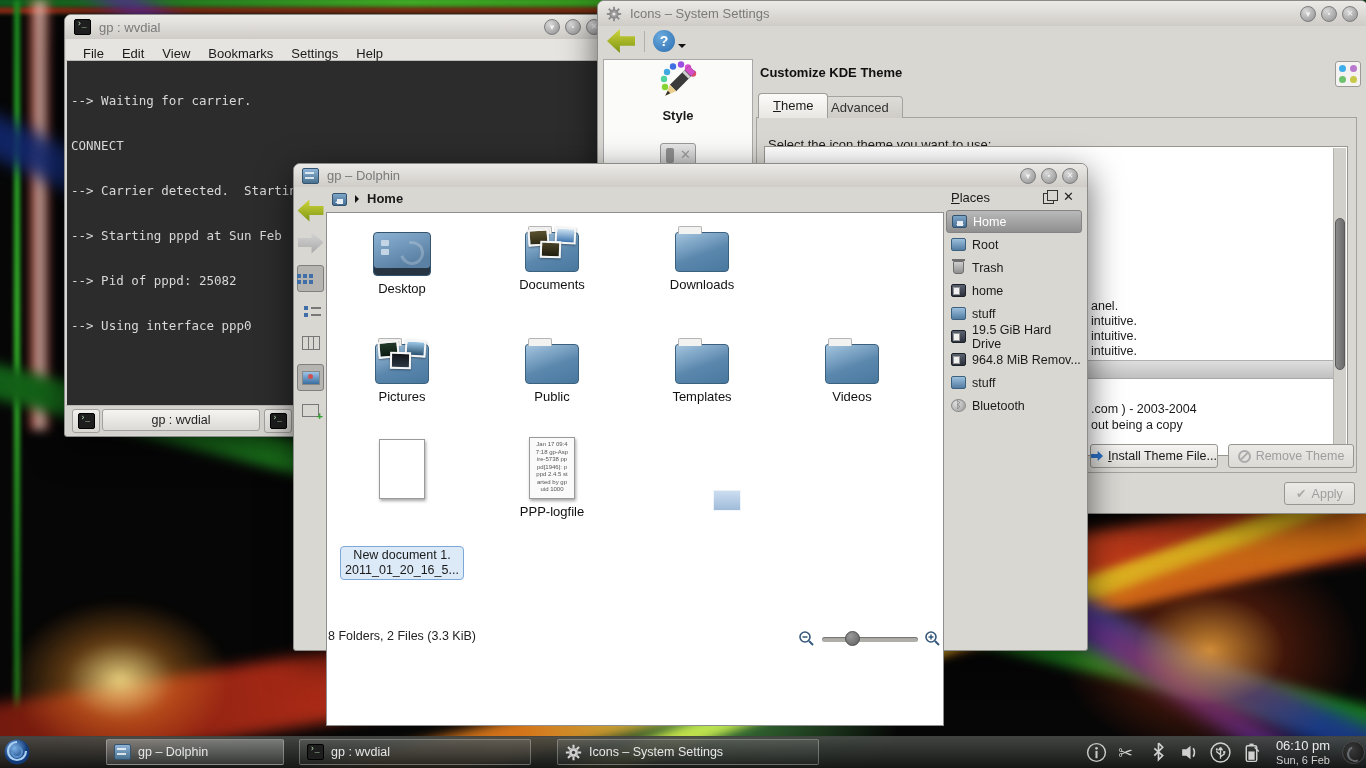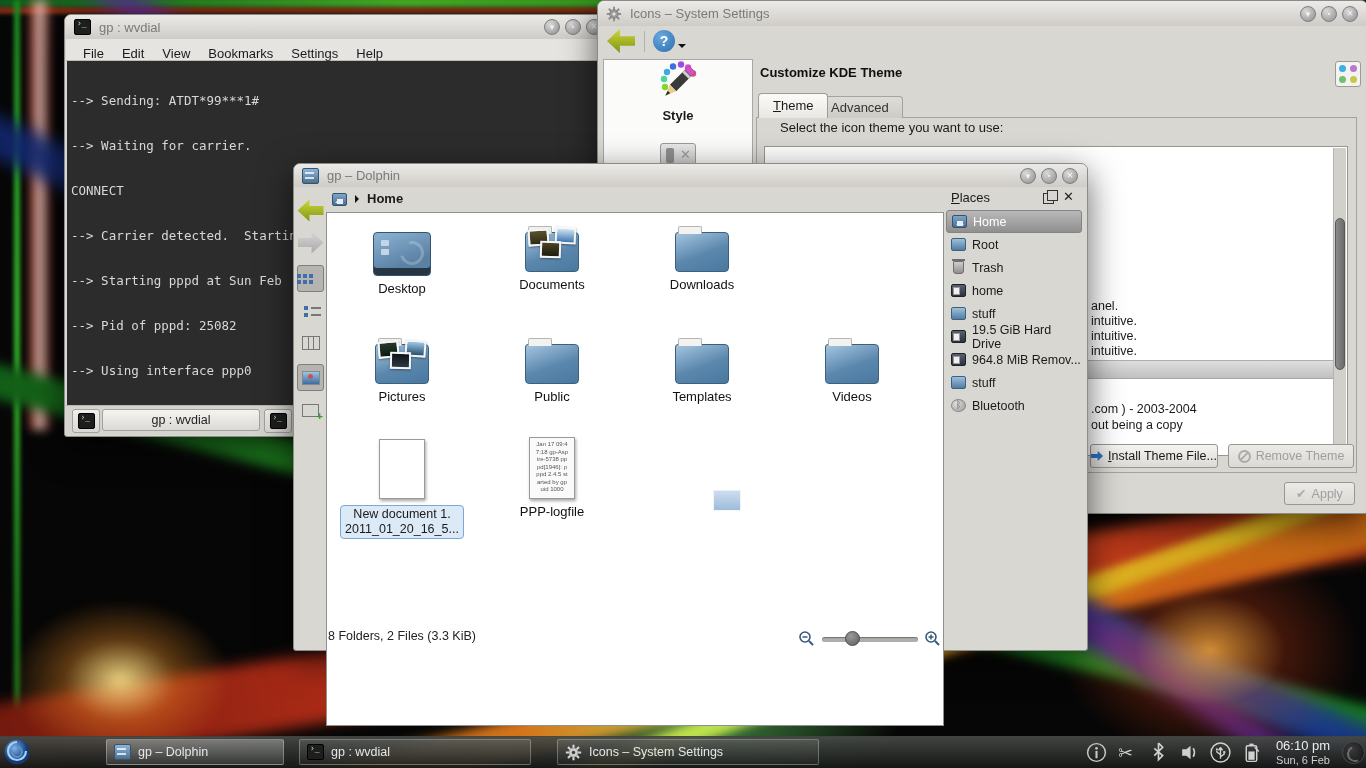--- a/index.html
+++ b/index.html
@@ -80,21 +80,21 @@
   #sett .dev2{width:34px;height:26px;margin:20px auto 0;background:linear-gradient(#e8e8e8,#c2c2c2);border:1px solid #9a9a9a;border-radius:3px;position:relative;}
   #sett .dev2::before{content:"";position:absolute;left:5px;top:4px;width:8px;height:15px;background:#8e8e8e;border-radius:2px;}
   #sett .dev2::after{content:"✕";position:absolute;right:4px;top:3px;color:#9a9a9a;font-size:13px;font-weight:bold;}
   #sett .heading{position:absolute;left:162px;top:64px;font-weight:bold;font-size:13px;color:#101010;}
   .tab{box-sizing:border-box;}
   #sett .tab-theme{position:absolute;left:160px;top:92px;height:25px;padding:4px 14px 0;background:linear-gradient(#fcfbf9,#e9e7e3);
                    border:1px solid #9e9c98;border-bottom:none;border-radius:4px 4px 0 0;z-index:3;}
   #sett .tab-adv{position:absolute;left:219px;top:95px;height:22px;padding:3px 13px 0;background:linear-gradient(#dedcd7,#cfccc7);
                  border:1px solid #a5a3a0;border-bottom:none;border-radius:4px 4px 0 0;z-index:2;color:#333;}
   #sett .pane{position:absolute;left:158px;top:116px;width:601px;height:356px;border:1px solid #a5a3a0;background:#d9d7d2;box-sizing:border-box;}
-  #sett .seltext{position:absolute;left:170px;top:119px;font-size:13px;margin-left:12px;}
+  #sett .seltext{position:absolute;left:170px;top:136px;font-size:13px;}
   #sett .themelist{position:absolute;left:166px;top:145px;width:584px;height:310px;background:#fff;border:1px solid #98968f;box-sizing:border-box;overflow:hidden;}
   .frag{position:absolute;left:326px;font-size:12.5px;color:#1a1a1a;}
   #sett .selrow{position:absolute;left:1px;right:13px;top:213px;height:17px;background:linear-gradient(#dedede,#c0c0c0);border-top:1px solid #b0b0b0;border-bottom:1px solid #a8a8a8;}
   #sett .sb{position:absolute;right:1px;top:1px;bottom:1px;width:12px;background:#d2d0cb;border-left:1px solid #b5b3ae;}
   #sett .sbthumb{position:absolute;left:1px;right:1px;top:70px;height:150px;background:linear-gradient(90deg,#8a8a8a,#6c6c6c);border-radius:5px;border:1px solid #5a5a5a;}
   .btn{position:absolute;height:24px;border:1px solid #98968f;border-radius:3px;background:linear-gradient(#f6f5f3,#dcdad5);
        display:flex;align-items:center;justify-content:center;gap:5px;font-size:12.5px;box-sizing:border-box;}
   .btn.disabled{color:#9e9e9e;background:linear-gradient(#eceae7,#dcdad5);}
   .noentry{width:13px;height:13px;border:2px solid #ababab;border-radius:50%;position:relative;box-sizing:border-box;flex:none;}
   .noentry::before{content:"";position:absolute;left:-1px;top:3.5px;width:11px;height:2px;background:#ababab;transform:rotate(-45deg);}
@@ -139,21 +139,21 @@
   .ph{position:absolute;width:17px;height:13px;border:2px solid #f5f5f5;box-shadow:0 1px 2px rgba(0,0,0,.4);}
   .ph.p1{left:2px;top:-4px;background:linear-gradient(#5a5230,#2e2a14);transform:rotate(-4deg);}
   .ph.p2{right:2px;top:-6px;background:linear-gradient(#cfe4f2,#3f76b0);transform:rotate(3deg);}
   .ph.p3{left:14px;top:8px;background:linear-gradient(#4a4228,#201c0c);transform:rotate(2deg);}
   .ph.d1{left:2px;top:-4px;background:linear-gradient(#233a2a,#0c1a10);transform:rotate(-5deg);}
   .ph.d2{right:2px;top:-5px;background:linear-gradient(#9ec8e8,#28506e);transform:rotate(4deg);}
   .ph.d3{left:14px;top:7px;background:linear-gradient(#101418,#2c3844);transform:rotate(1deg);}
   .page{width:44px;height:58px;margin:4px auto 0;background:#fff;border:1px solid #9a9a9a;box-shadow:1px 2px 3px rgba(0,0,0,.35);}
   .logpage{width:46px;height:62px;margin:2px auto 0;background:#fafafa;border:1px solid #9a9a9a;box-shadow:1px 2px 3px rgba(0,0,0,.35);
            font-size:6px;line-height:7.5px;color:#555;overflow:hidden;text-align:center;padding-top:3px;box-sizing:border-box;}
-  .sel-label{display:inline-block;background:#dce9f7;border:1px solid #7da7d9;border-radius:4px;padding:1px 4px;font-size:12.5px;line-height:15px;}
+  .sel-label{display:inline-block;background:#dce9f7;border:1px solid #7da7d9;border-radius:4px;padding:1px 4px;font-size:12.5px;line-height:15px;margin-top:41px;}
   .ghost{position:absolute;left:386px;top:277px;width:26px;height:19px;background:linear-gradient(#c4d8ee,#8fb0d4);border:1px solid rgba(255,255,255,.8);opacity:.85;}
   
   #places{position:absolute;left:652px;top:24px;width:136px;height:460px;}
   #places .hdr{position:relative;height:22px;}
   #places .hdr .t{position:absolute;left:5px;top:2px;font-size:13px;}
   .floaticon{position:absolute;right:28px;top:5px;width:9px;height:9px;border:1px solid #333;}
   .floaticon::before{content:"";position:absolute;left:3px;top:-4px;width:9px;height:9px;border:1px solid #333;background:#d9d7d2;}
   #places .cls2{position:absolute;right:8px;top:1px;font-size:13px;font-weight:bold;color:#222;}
   .place{position:relative;height:23px;display:flex;align-items:center;gap:6px;padding-left:5px;font-size:12.5px;}
   .place.sel{background:linear-gradient(#b9b9b9,#8f8f8f);border:1px solid #848484;border-radius:3px;color:#fff;box-sizing:border-box;}
@@ -223,21 +223,20 @@
     </div>
     <div class="menubar">
       <span>File</span>
       <span>Edit</span>
       <span>View</span>
       <span>Bookmarks</span>
       <span>Settings</span>
       <span>Help</span>
     </div>
     <div class="screen">
-      <div>--&gt; Sending: ATDT*99***1#</div>
       <div>--&gt; Waiting for carrier.</div>
       <div>CONNECT</div>
       <div>--&gt; Carrier detected.  Starting PPP immediately.</div>
       <div>--&gt; Starting pppd at Sun Feb  6 18:08:22 2011</div>
       <div>--&gt; Pid of pppd: 25082</div>
       <div>--&gt; Using interface ppp0</div>
       
       
       
       

